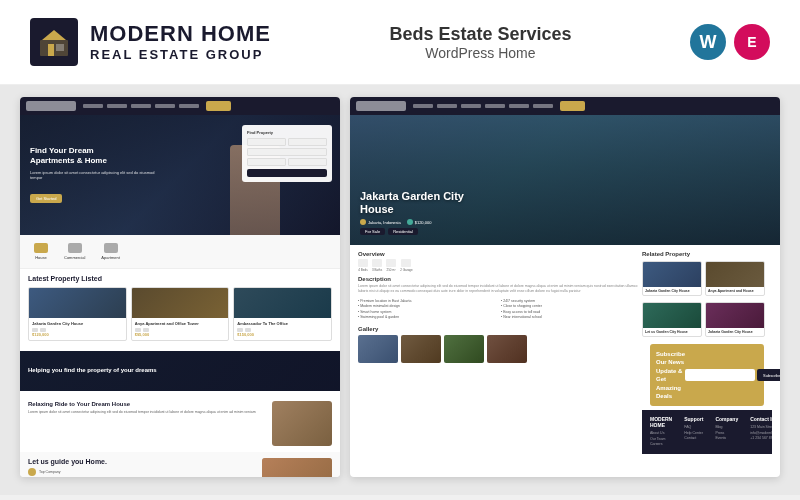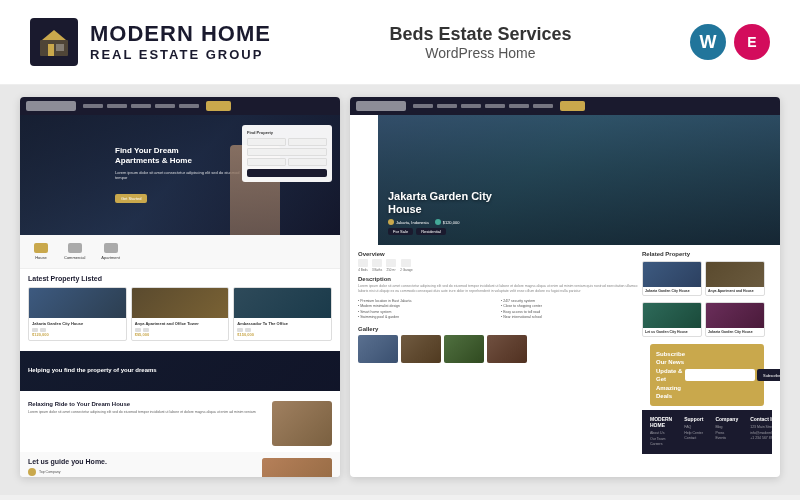--- a/index.html
+++ b/index.html
@@ -169,21 +169,20 @@
     
     .hero-left {
       height: 120px;
       background: linear-gradient(rgba(15,20,40,0.75), rgba(15,20,40,0.6)), 
                   linear-gradient(135deg, #2c3e50 0%, #3d5a80 50%, #1a1a2e 100%);
       position: relative;
       display: flex;
       align-items: center;
       padding: 10px;
       overflow: hidden;
-      justify-content: center;
     }
     .hero-person {
       position: absolute;
       right: 60px;
       bottom: 0;
       width: 50px;
       height: 90px;
       background: linear-gradient(#a0816a, #7a6254);
       border-radius: 4px 4px 0 0;
       opacity: 0.8;
@@ -386,21 +385,20 @@
     .hero-right {
       height: 130px;
       background: linear-gradient(rgba(0,0,0,0.45), rgba(0,0,0,0.45)),
                   linear-gradient(135deg, #3d5a80 0%, #2c6e7a 40%, #1a3a4a 100%);
       position: relative;
       display: flex;
       flex-direction: column;
       justify-content: flex-end;
       padding: 10px;
       overflow: hidden;
-      margin-left: 28px;
     }
     .hero-right-building {
       position: absolute;
       top: 0; left: 0; right: 0; bottom: 0;
       background: linear-gradient(to bottom, #3d6080 0%, #2c4a60 40%, #1a2a3a 100%);
       opacity: 0.6;
     }
     .hero-right-overlay {
       position: absolute;
       bottom: 0;

